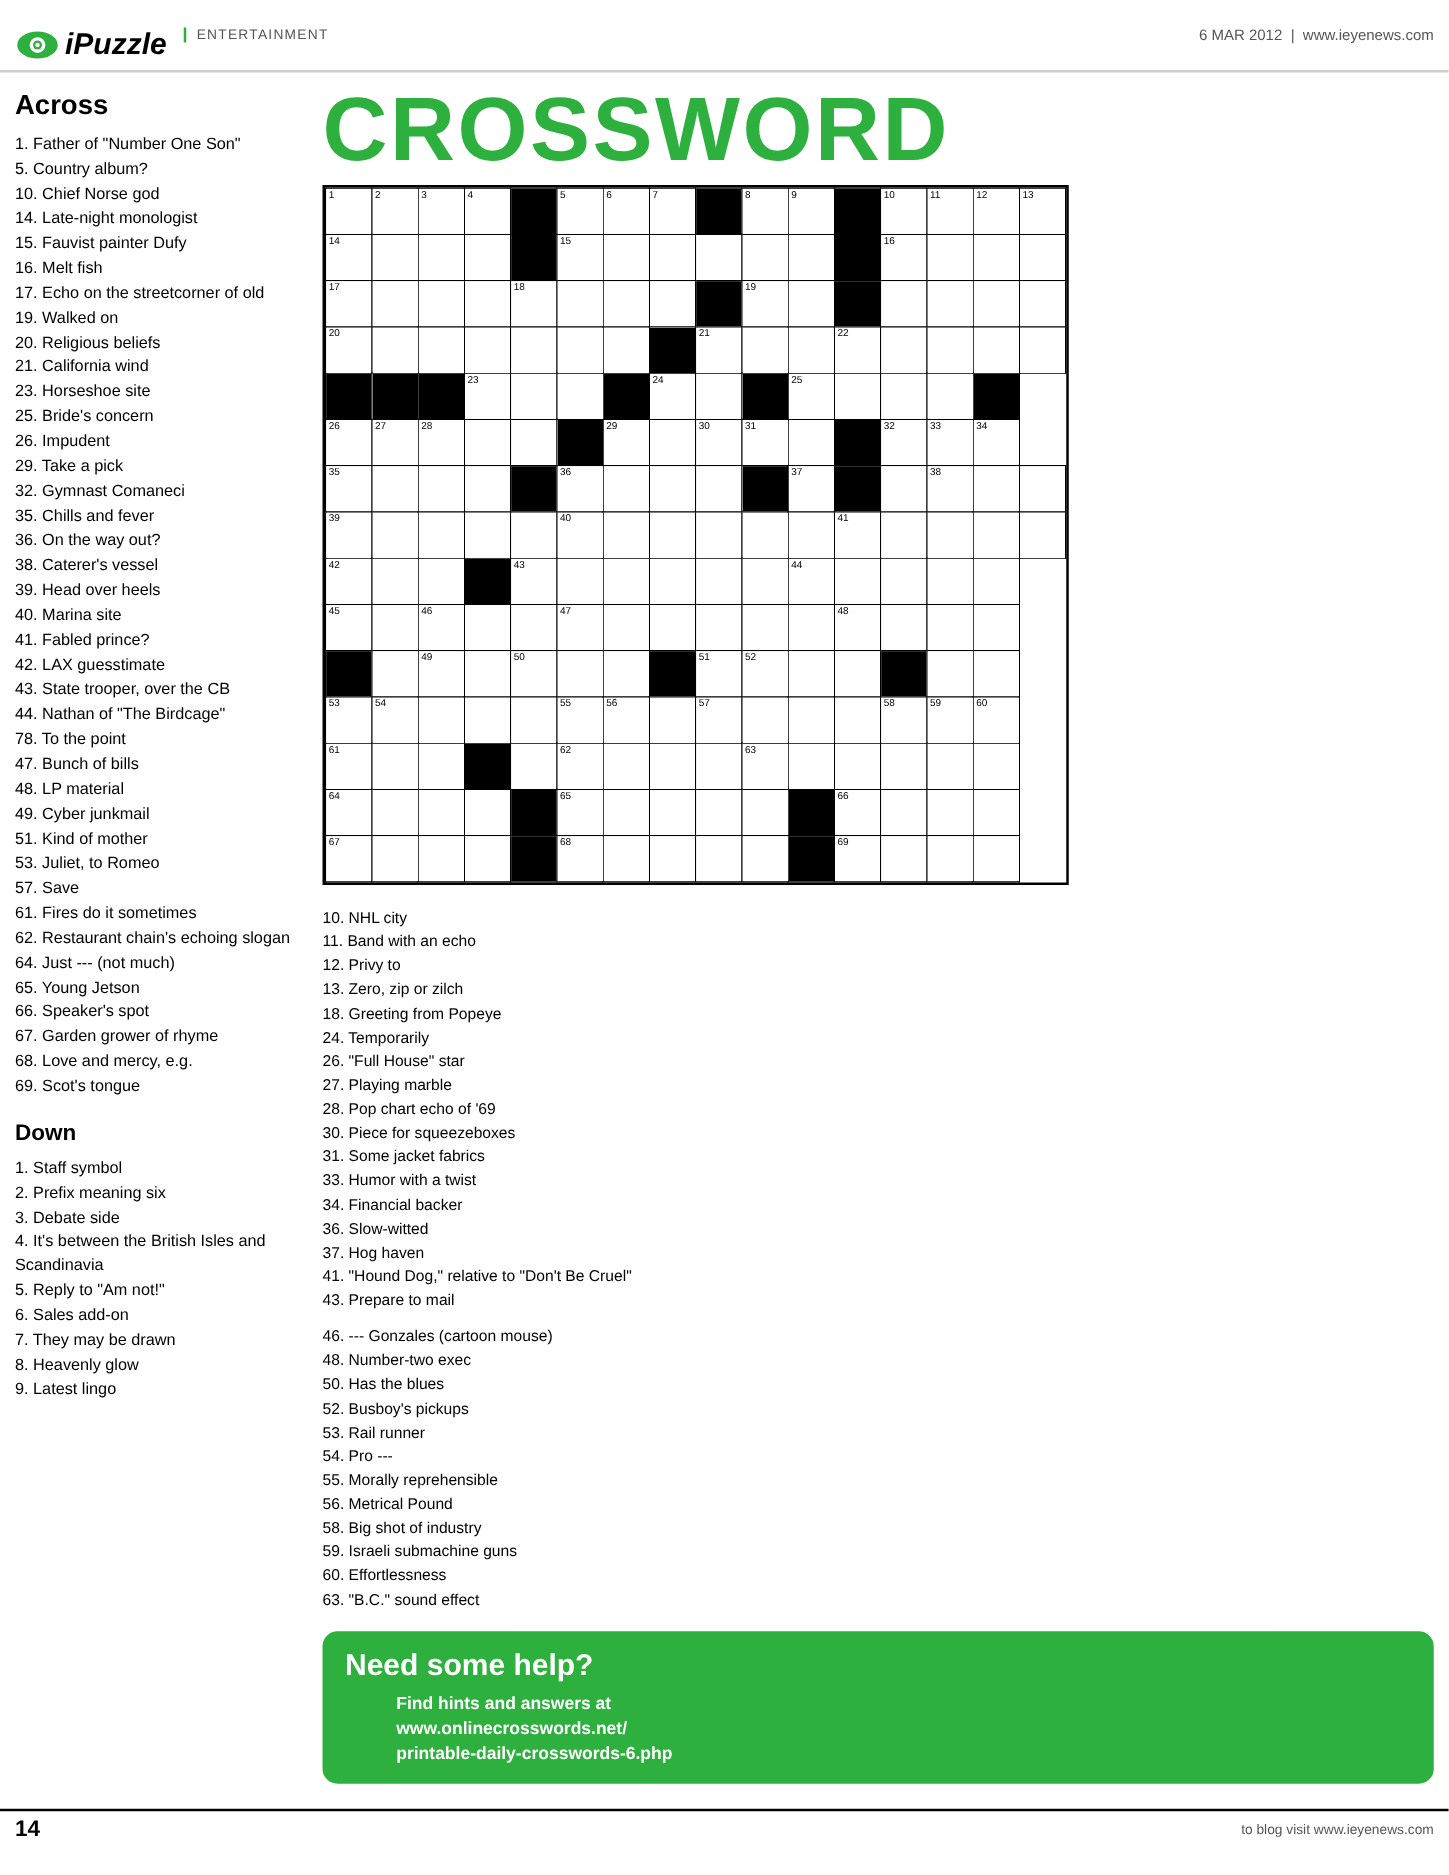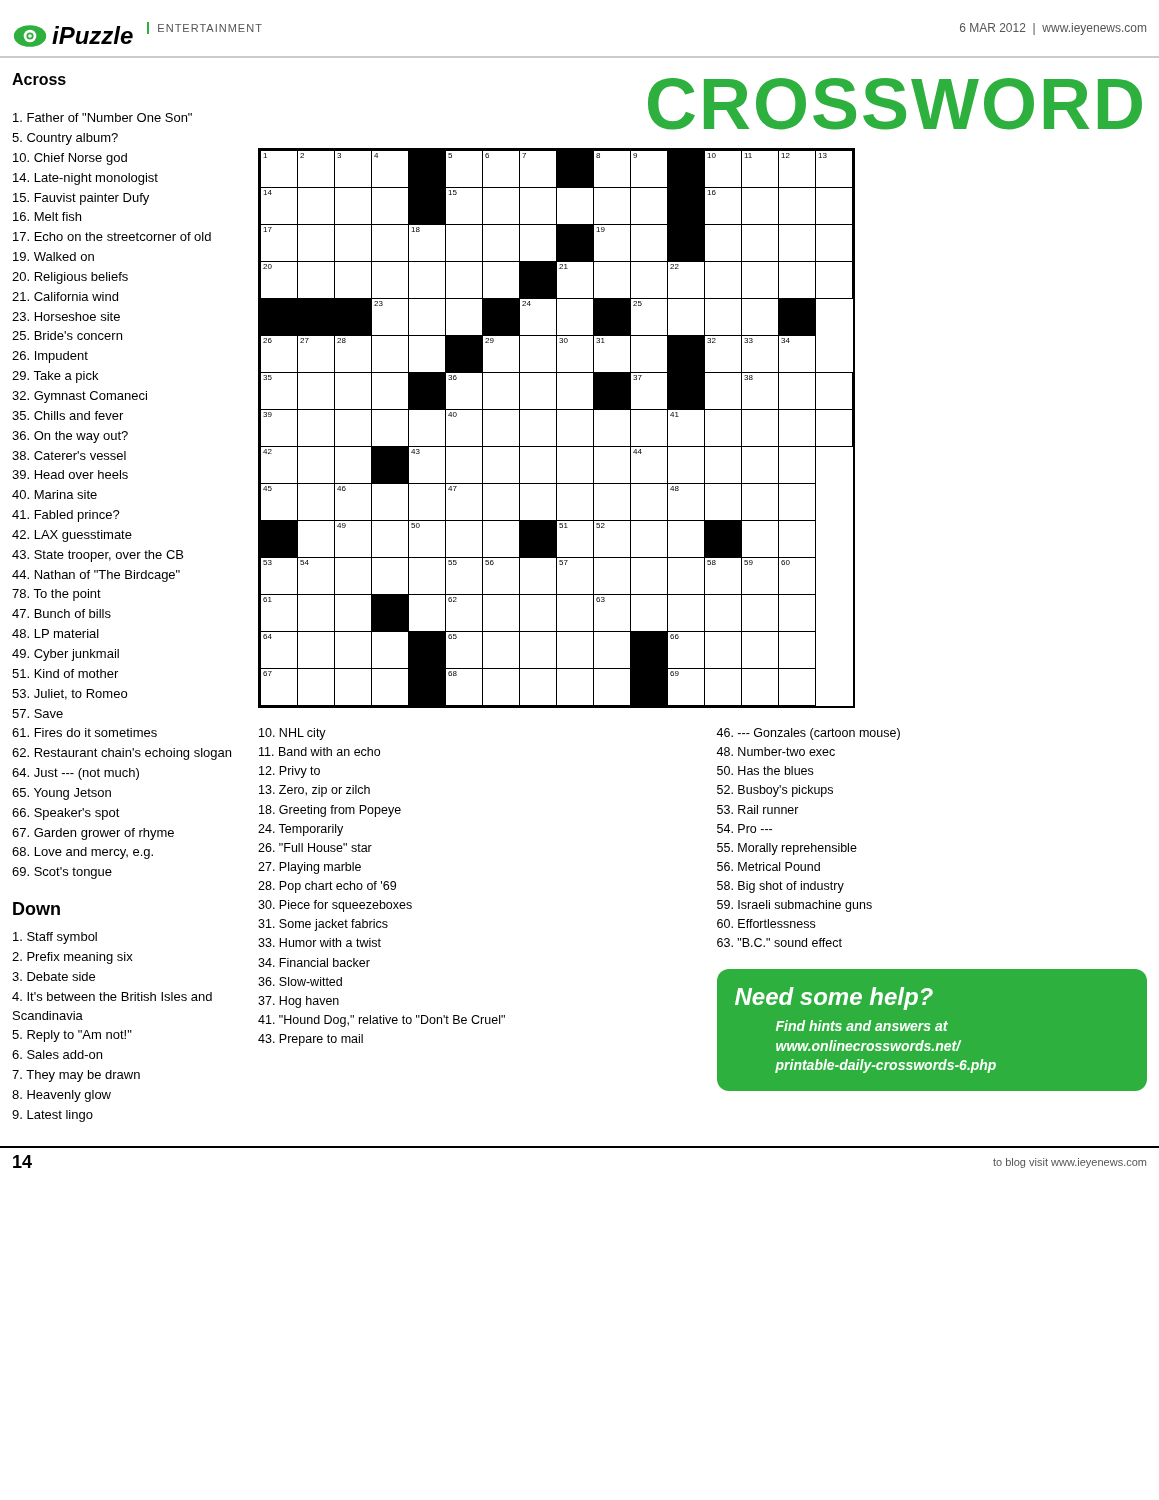--- a/index.html
+++ b/index.html
@@ -63,23 +63,23 @@
     }
 
     
     .clues-left {
       width: 230px;
       flex-shrink: 0;
       font-size: 13px;
       line-height: 1.45;
     }
     .clues-left h2 {
-      font-size: 16px;
+      font-size: 22px;
       font-weight: bold;
-      margin-bottom: 18px;
+      margin-bottom: 6px;
     }
     .clues-left p {
       margin-bottom: 1px;
     }
     .clues-left .section-header {
       font-size: 18px;
       font-weight: bold;
       margin-top: 14px;
       margin-bottom: 6px;
     }
@@ -87,21 +87,21 @@
     
     .right-side {
       flex: 1;
     }
 
     
     .crossword-title {
       font-size: 72px;
       font-weight: 900;
       color: #2db03e;
-      text-align: right;
+      text-align: left;
       letter-spacing: 2px;
       margin-bottom: 8px;
       line-height: 1;
     }
 
     
     .grid-container {
       display: inline-block;
       border: 2px solid #000;
     }
@@ -125,24 +125,25 @@
       left: 2px;
       font-size: 8px;
       line-height: 1;
       color: #000;
       font-weight: normal;
     }
 
     
     .bottom-clues {
       display: flex;
-      gap: 28px;
+      gap: 10px;
       margin-top: 12px;
       font-size: 12.5px;
       line-height: 1.45;
+      flex-direction: column;
     }
     .bottom-col {
       flex: 1;
     }
     .bottom-col p {
       margin-bottom: 1px;
     }
 
     
     .help-box {
@@ -704,21 +705,21 @@
         <p>52. Busboy's pickups</p>
         <p>53. Rail runner</p>
         <p>54. Pro ---</p>
         <p>55. Morally reprehensible</p>
         <p>56. Metrical Pound</p>
         <p>58. Big shot of industry</p>
         <p>59. Israeli submachine guns</p>
         <p>60. Effortlessness</p>
         <p>63. "B.C." sound effect</p>
 
-        <div class="help-box" style="margin-top:16px;font-style:italic;">
+        <div class="help-box" style="margin-top:16px;">
           <h3>Need some help?</h3>
           <p>Find hints and answers at<br>www.onlinecrosswords.net/<br>printable-daily-crosswords-6.php</p>
         </div>
       </div>
     </div>
   </div>
 </div>
 
 <div class="footer">
   <span class="footer-left">14</span>

